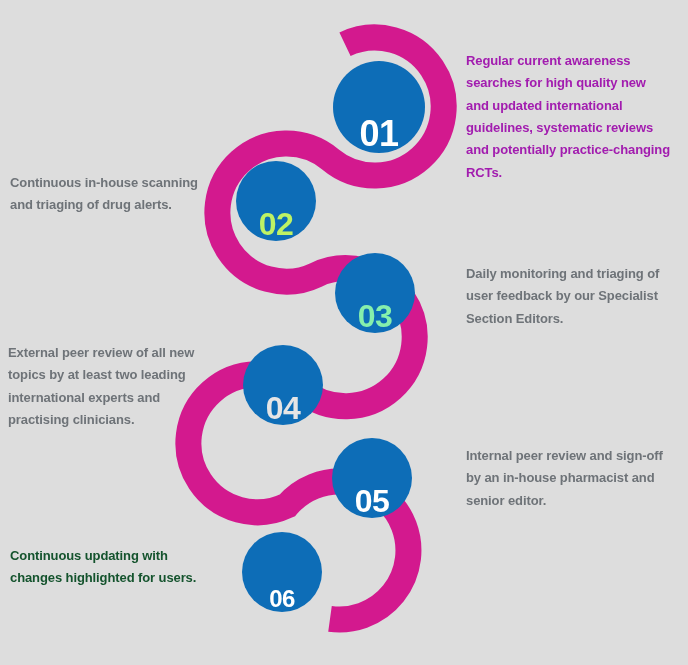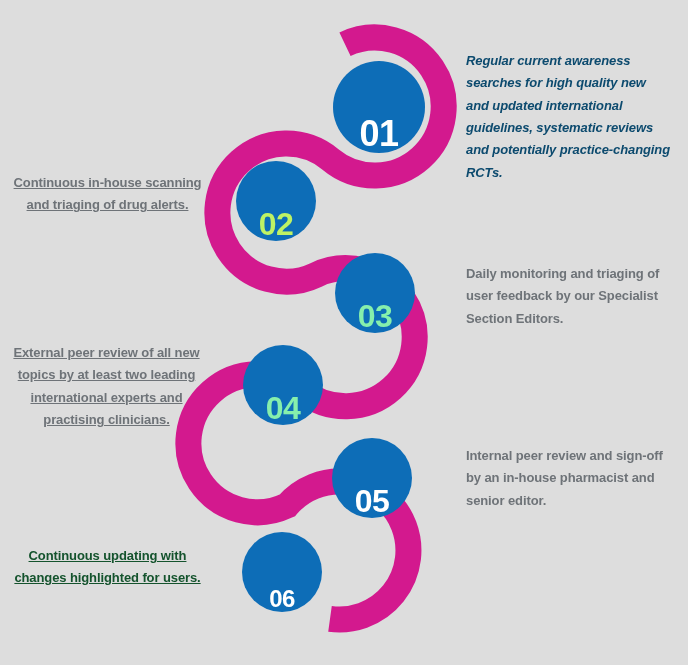--- a/index.html
+++ b/index.html
@@ -44,21 +44,21 @@
   }
   .step-text {
     position: absolute;
     color: #6e7378;
     font-size: 13px;
     font-weight: bold;
     line-height: 1.72;
     letter-spacing: -0.1px;
   }
   .step-text.right { text-align: left; }
-  .step-text.left  { text-align: center; text-decoration: underline; }
+  .step-text.left  { text-align: left; }
 </style>
 </head>
 <body style="background: rgb(221, 221, 221);">
 
 <div id="infographic" style="background: rgb(221, 221, 221);">
 
   <svg id="ribbon-svg" viewBox="0 0 688 665">
 
     <path fill="none" stroke="#d3198e" stroke-width="26" stroke-linecap="butt" d="
             M 345.0 44.2
@@ -66,33 +66,33 @@
             A 69 69 0 1 0 316.0 274.9
             A 69 69 0 1 1 301.5 390.2
             A 69 69 0 1 0 287.0 505.6
             A 69 69 0 1 1 330.0 618.8
           "></path>
   </svg>
 
   <div class="step-circle" style="left: 333px; top: 61px; width: 92px; height: 92px; font-size: 36px; background: rgb(13, 109, 183); color: rgb(255, 255, 255);">
     <span class="step-num">01</span>
   </div>
-  <div class="step-text right" style="left: 466px; top: 50px; width: 205px; color: #0c4a6e; font-style: italic;">Regular current awareness searches for high quality new and updated international guidelines, systematic reviews and potentially practice-changing RCTs.</div>
+  <div class="step-text right" style="left: 466px; top: 50px; width: 205px; color: #a21caf;">Regular current awareness searches for high quality new and updated international guidelines, systematic reviews and potentially practice-changing RCTs.</div>
 
   <div class="step-circle" style="left: 236px; top: 161px; width: 80px; height: 80px; font-size: 32px; background: rgb(13, 109, 183); color: #bef264;">
     <span class="step-num">02</span>
   </div>
   <div class="step-text left" style="left: 10px; top: 172px; width: 195px; color: rgb(110, 115, 120);">Continuous in-house scanning and triaging of drug alerts.</div>
 
   <div class="step-circle" style="left: 335px; top: 253px; width: 80px; height: 80px; font-size: 32px; background: rgb(13, 109, 183); color: #86efac;">
     <span class="step-num">03</span>
   </div>
   <div class="step-text right" style="left: 466px; top: 263px; width: 208px; color: rgb(110, 115, 120);">Daily monitoring and triaging of user feedback by our Specialist Section Editors.</div>
 
-  <div class="step-circle" style="left: 243px; top: 345px; width: 80px; height: 80px; font-size: 32px; background: rgb(13, 109, 183); color: #86efac;">
+  <div class="step-circle" style="left: 243px; top: 345px; width: 80px; height: 80px; font-size: 32px; background: rgb(13, 109, 183); color: #e5e5e5;">
     <span class="step-num">04</span>
   </div>
   <div class="step-text left" style="left: 8px; top: 342px; width: 197px; color: rgb(110, 115, 120);">External peer review of all new topics by at least two leading international experts and practising clinicians.</div>
 
   <div class="step-circle" style="left: 332px; top: 438px; width: 80px; height: 80px; font-size: 32px; background: rgb(13, 109, 183); color: rgb(255, 255, 255);">
     <span class="step-num">05</span>
   </div>
   <div class="step-text right" style="left: 466px; top: 445px; width: 208px; color: rgb(110, 115, 120);">Internal peer review and sign-off by an in-house pharmacist and senior editor.</div>
 
   <div class="step-circle" style="left: 242px; top: 532px; width: 80px; height: 80px; font-size: 24px; background: rgb(13, 109, 183); color: rgb(255, 255, 255);">

